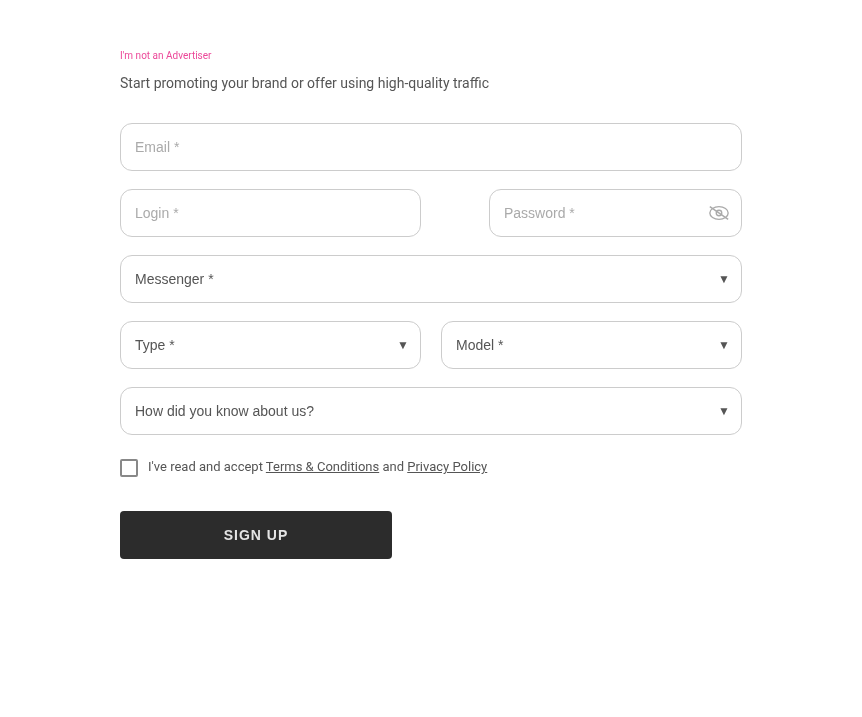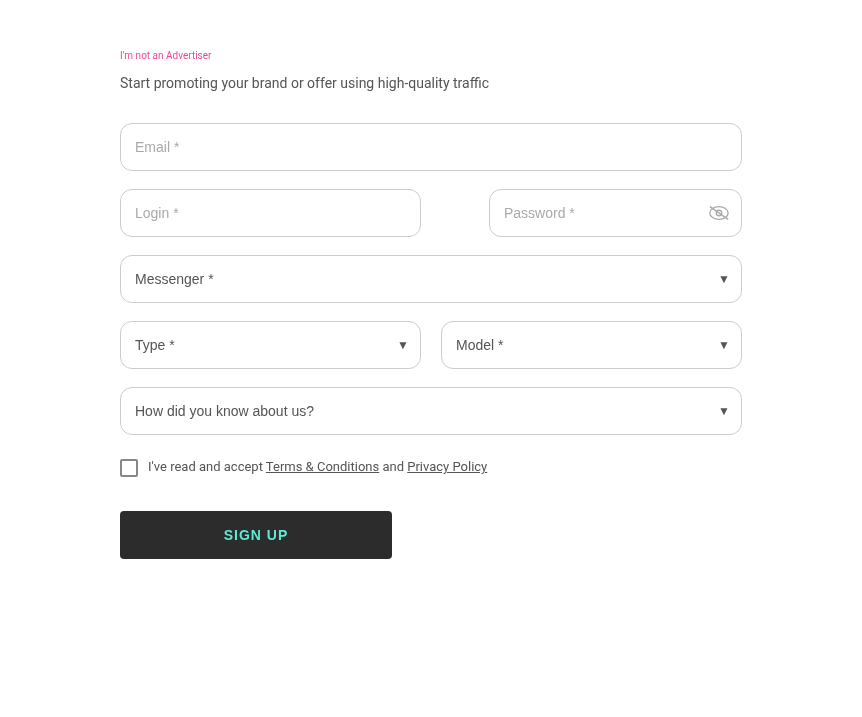--- a/index.html
+++ b/index.html
@@ -156,21 +156,21 @@
     .terms-label a {
       color: #555;
       text-decoration: underline;
       cursor: pointer;
     }
 
     .submit-btn {
       width: 272px;
       height: 48px;
       background: #2c2c2c;
-      color: #5eead4;
+      color: #e5e5e5;
       border: none;
       border-radius: 4px;
       font-size: 14px;
       font-weight: 700;
       letter-spacing: 1px;
       cursor: pointer;
       margin-top: 16px;
       text-transform: uppercase;
     }
 

